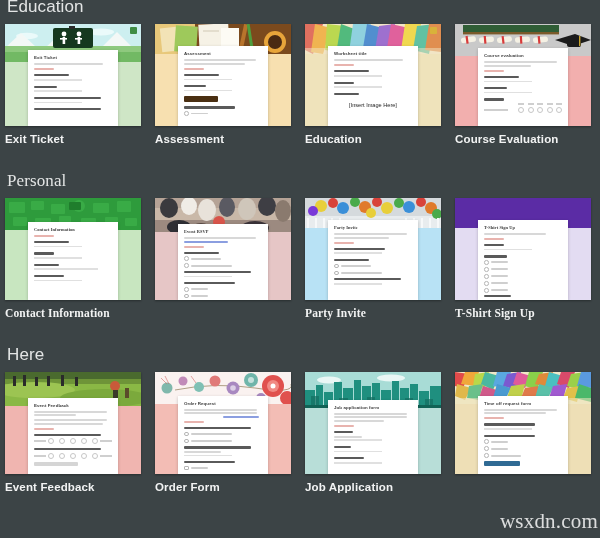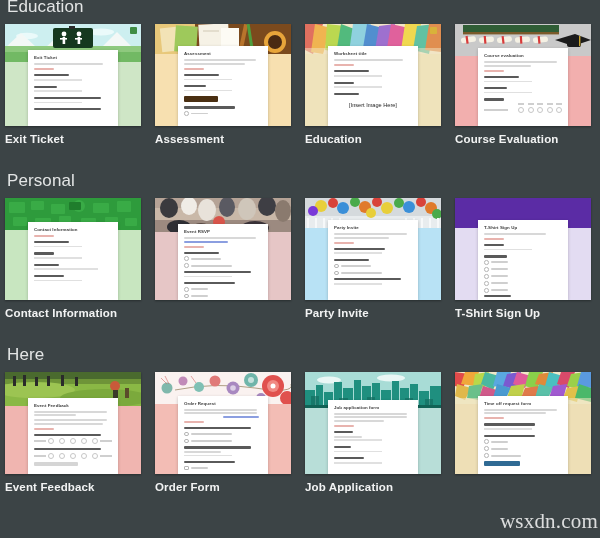--- a/index.html
+++ b/index.html
@@ -339,21 +339,21 @@
                 <span class="cell" style="width:4px;height:4px;border:0.7px solid #c6c6c6;border-radius:50%;"></span>
               </span>
             </div>
           </div>
         </div>
         <div class="card-label">Course Evaluation</div>
       </div>
     </div>
   </div>
 
-  <div class="section" style="margin-top:25px;">
+  <div class="section" style="margin-top:25px;font-family:Liberation Serif, serif;">
     <div class="section-title">Personal</div>
     <div class="row">
 
       <div class="card">
         <div class="thumb">
           <div class="body-fill" style="top:32px;background:#c8e6c0;"></div>
           <div class="banner" style="height:32px;">
             <svg width="136" height="32" viewBox="0 0 136 32">
               <rect width="136" height="32" fill="#2e9b3c"></rect>
               <g fill="#39ab46">

